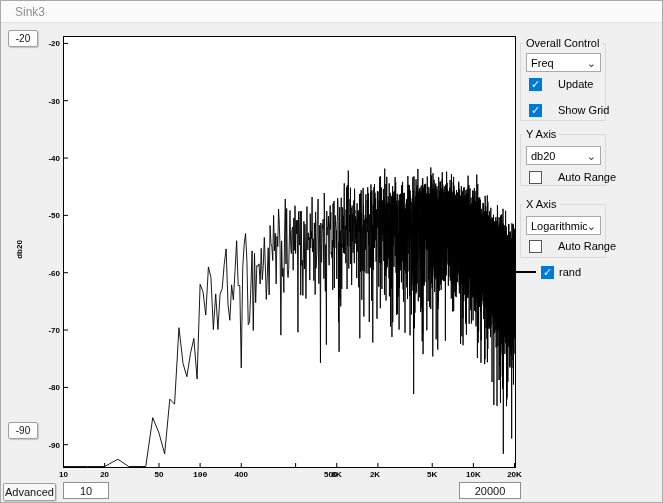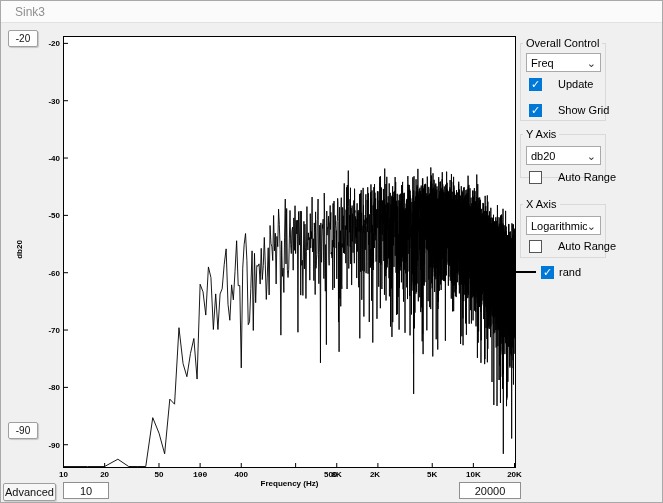--- a/index.html
+++ b/index.html
@@ -24,21 +24,21 @@
   .axis-title{position:absolute;font-size:8px;font-weight:bold;color:#000}
   .xlab{left:62px;top:478px;width:453px;text-align:center}
   .ylab{left:-2px;top:244px;width:40px;text-align:center;transform:rotate(-90deg)}
 
   .num-input{position:absolute;height:17px;border:1px solid #8f8f8f;background:#fff;font-family:inherit;font-size:11px;color:#111;text-align:center;padding:0 2px}
   #xmin{left:62px;top:481px;width:46px}
   #xmax{left:458px;top:481px;width:62px}
 
   .groupbox{position:absolute;left:519px;width:86px;border:1px solid #d9d9d9}
   #g1{top:42px;height:78px}
-  #g2{top:133px;height:44px}
+  #g2{top:133px;height:52px}
   #g3{top:203px;height:54px}
   .gb-title{position:absolute;top:-7px;left:2px;background:#f0f0f0;padding:0 3px;font-size:11px;line-height:13px;color:#000;white-space:nowrap}
 
   .dropdown{position:absolute;left:5px;width:75px;height:19px;background:#fff;border:1px solid #a9a9a9;display:flex;align-items:center;padding-left:4px;cursor:pointer}
   .dd-text{font-size:11px;color:#000;white-space:nowrap;overflow:hidden}
   .dd-arrow{margin-left:auto;padding-right:4px;font-size:11px;line-height:10px;color:#333}
 
   .cb-row{position:absolute;left:8px;display:flex;align-items:center;gap:16px;height:14px}
   .cb{width:13px;height:13px;border:1px solid #565656;background:#fff;position:relative;flex:none;cursor:pointer}
   .cb.checked{background:#0078d7;border-color:#0078d7}
@@ -105,21 +105,20 @@
       <div class="x-tick" style="left: 95.9961px;">50</div>
       <div class="x-tick" style="left: 137.124px; font-family: Liberation Mono, monospace;">100</div>
       <div class="x-tick" style="left: 178.252px;">400</div>
       <div class="x-tick" style="left: 232.62px; margin-left: 35px;">500</div>
       <div class="x-tick" style="left: 273.748px;">8K</div>
       <div class="x-tick" style="left: 301px; margin-left: 11px;">2K</div>
       <div class="x-tick" style="left: 369.244px;">5K</div>
       <div class="x-tick" style="left: 410.372px;">10K</div>
       <div class="x-tick" style="left: 451.5px;">20K</div>
     </div>
-  <div class="xlab axis-title">Frequency (Hz)</div>
 
   <input id="xmin" class="num-input" value="10" style="">
   <input id="xmax" class="num-input" value="20000" style="">
 
   <div class="groupbox" id="g1">
     <span class="gb-title">Overall Control</span>
     <div class="dropdown" style="top:9px">
       <span class="dd-text">Freq</span>
       <span class="dd-arrow">⌄</span>
     </div>

